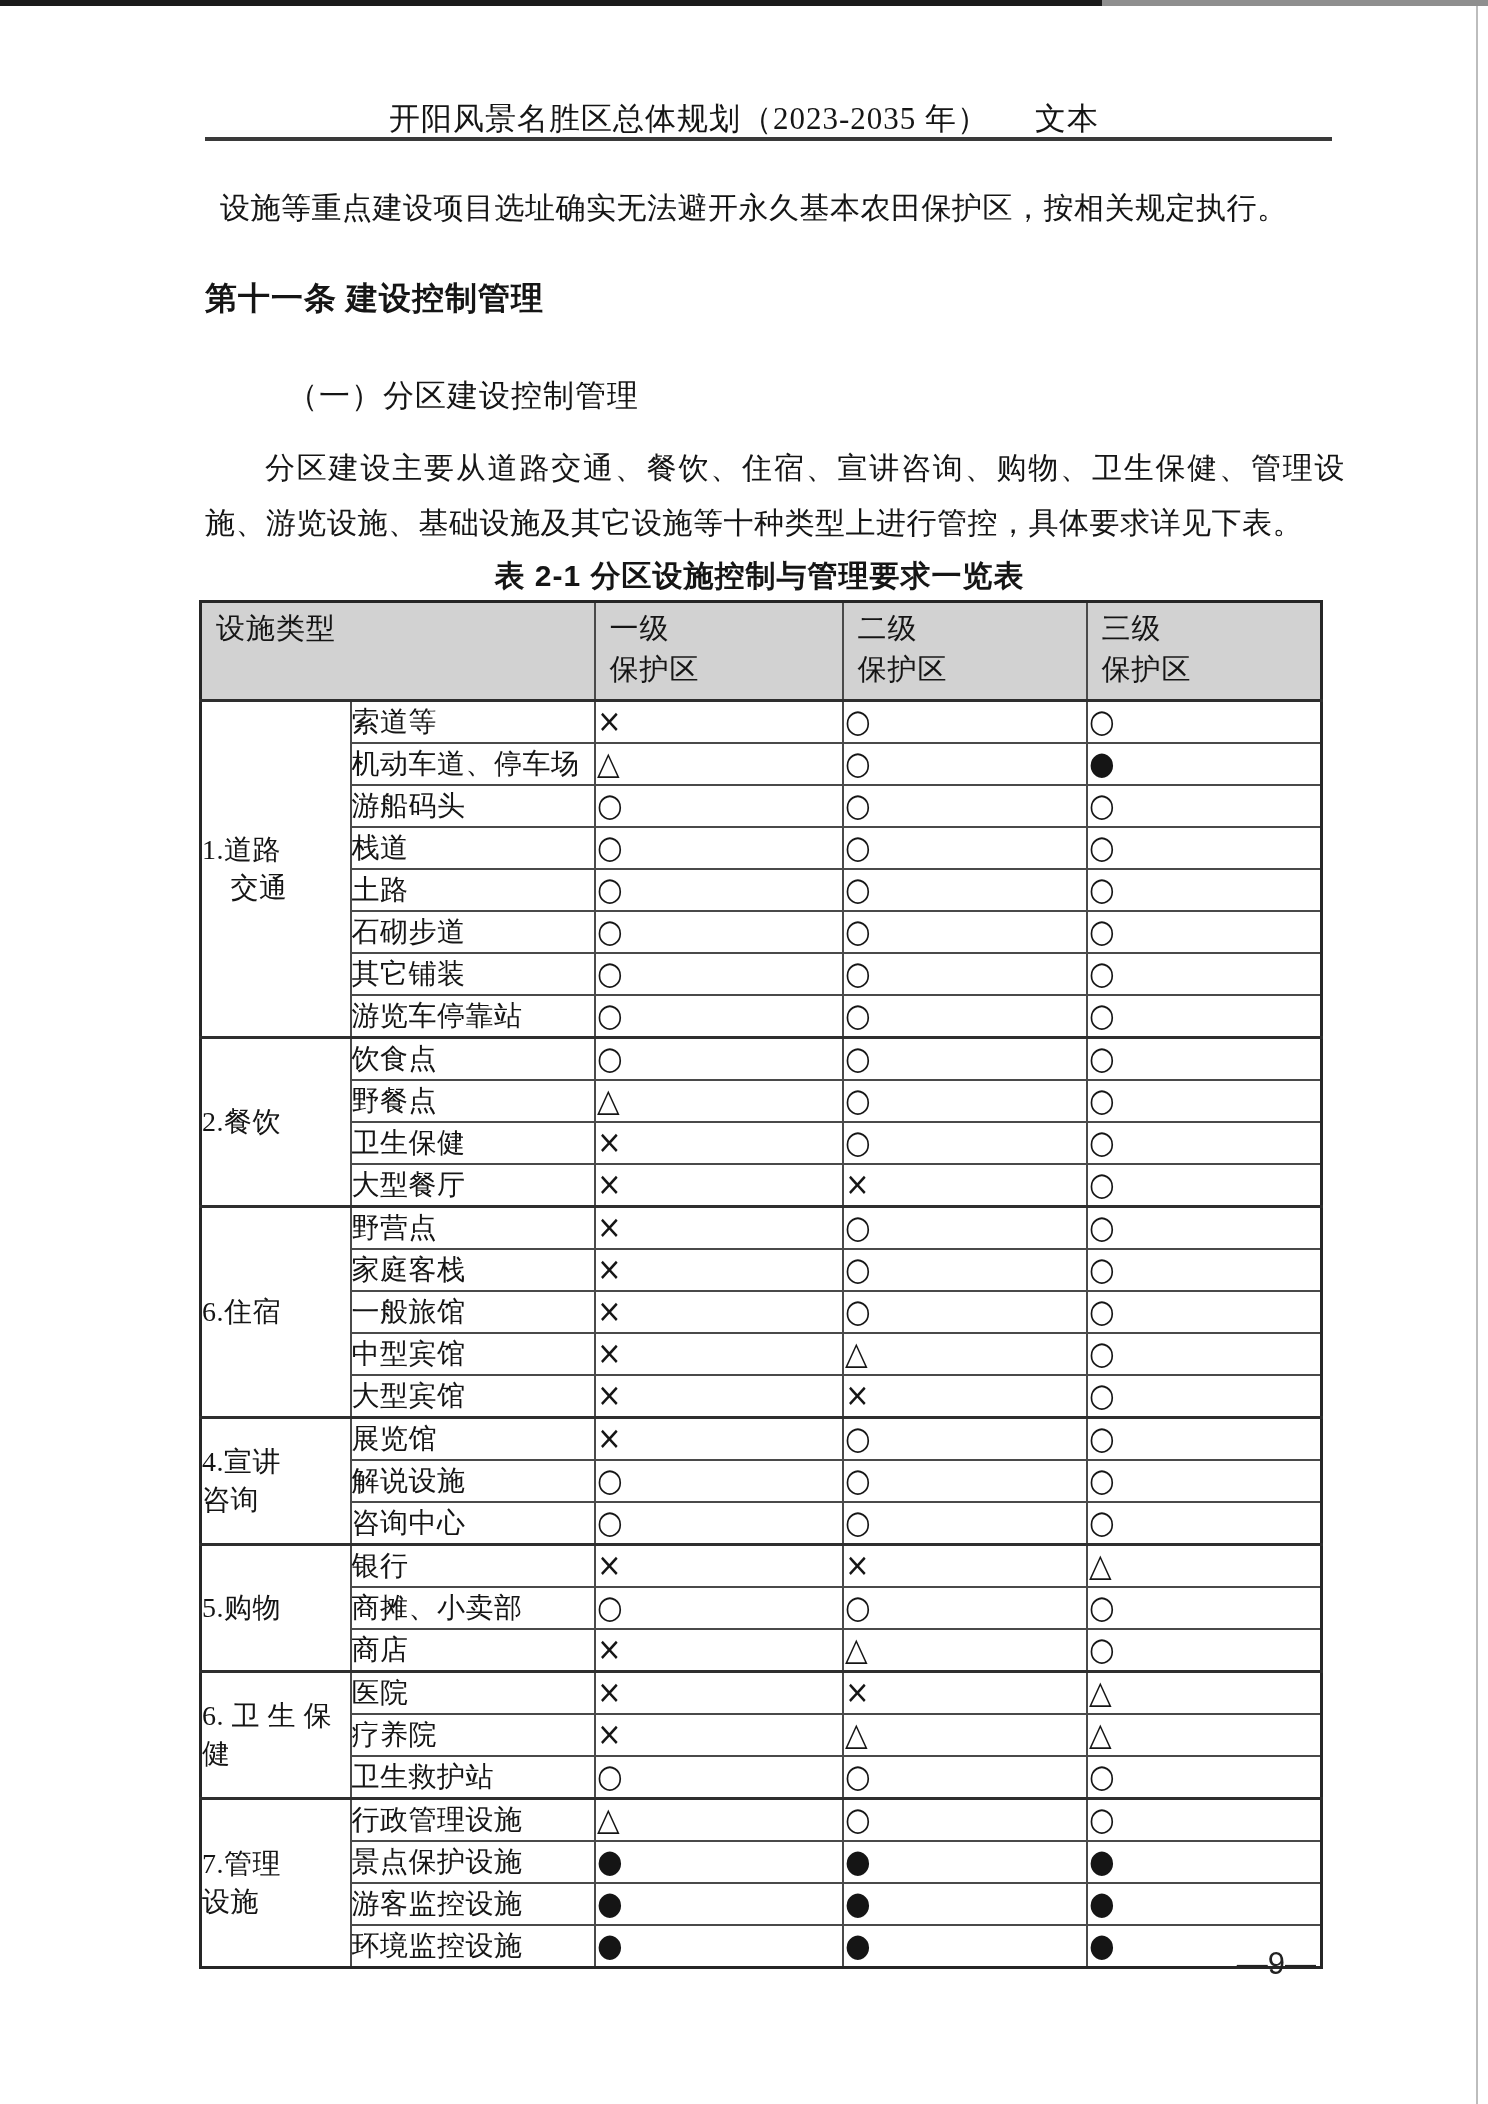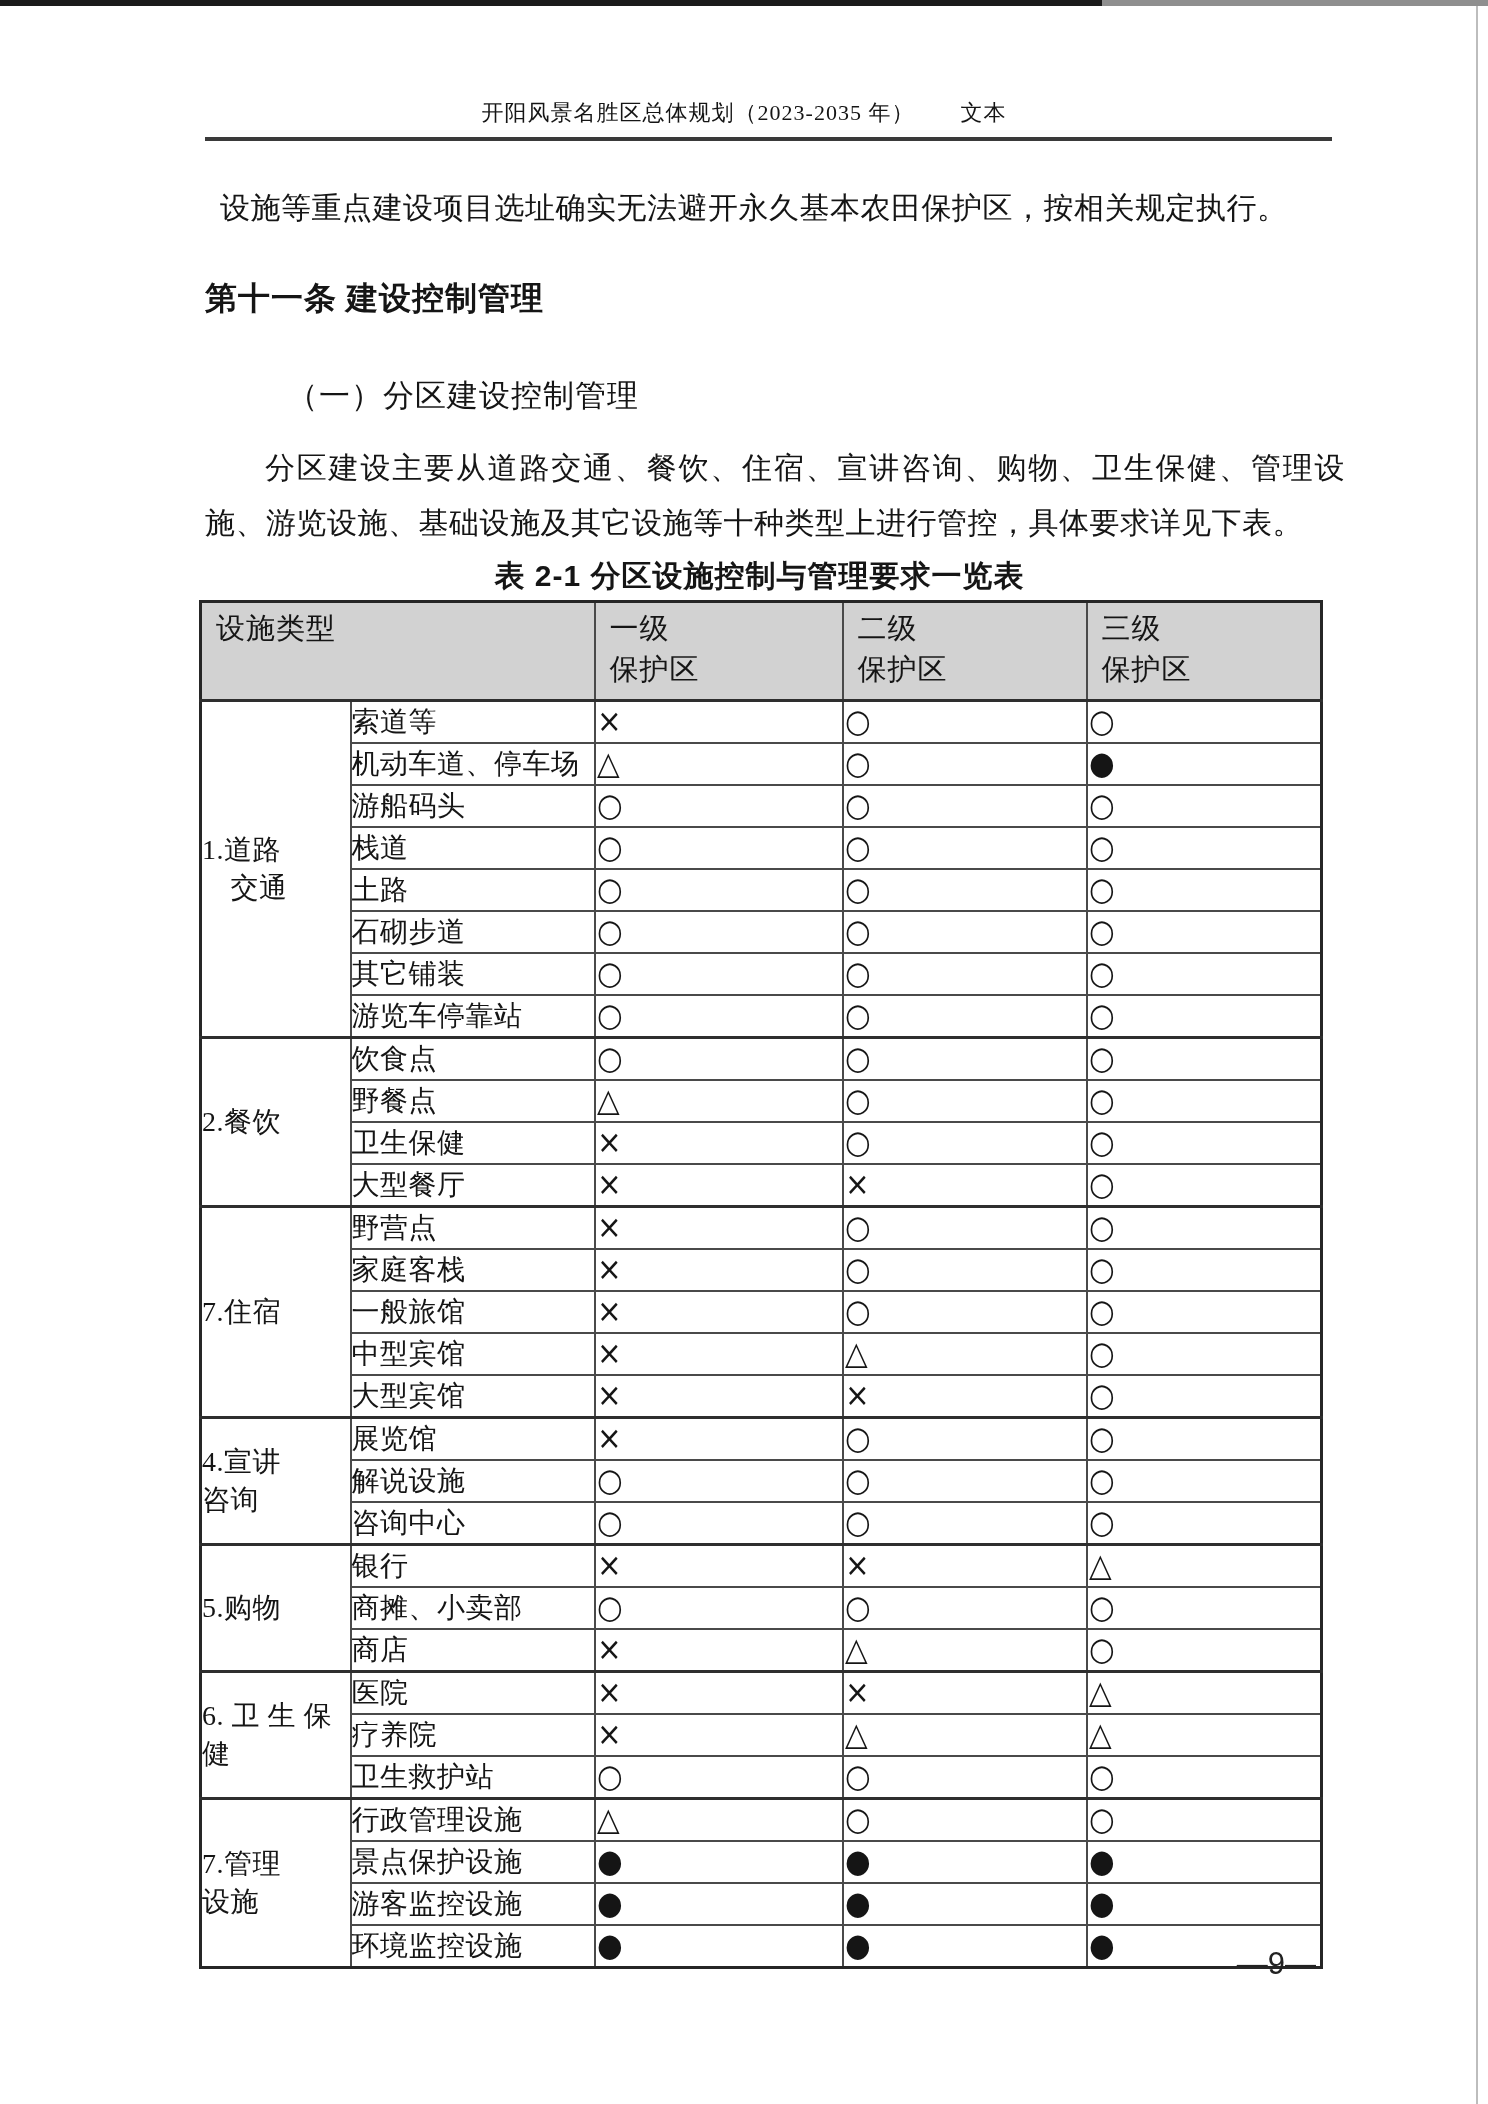--- a/index.html
+++ b/index.html
@@ -7,21 +7,21 @@
     position:relative;width:1488px;height:2104px;background:#ffffff;
     font-family:"Liberation Serif","DejaVu Serif",serif;color:#151515;overflow:hidden;
   }
   .topbar-left{position:absolute;left:0;top:0;width:1102px;height:6px;background:#1a1a1a;}
   .topbar-right{position:absolute;left:1102px;top:0;width:386px;height:6px;background:#8f8f8f;}
   .edge-right{position:absolute;left:1476px;top:6px;width:2px;height:2098px;background:#bdbdbd;}
 
   .doc-header{
     position:absolute;top:98px;left:0;width:100%;
     display:flex;justify-content:center;align-items:baseline;gap:46px;
-    font-size:22px;letter-spacing:1px;
+    font-size:31px;letter-spacing:1px;
   }
   .header-rule{position:absolute;top:137px;left:205px;width:1127px;height:4px;background:#3a3a3a;}
 
   .para-continuation{
     position:absolute;top:188px;left:220px;width:1132px;
     font-size:30px;line-height:40px;letter-spacing:0.5px;
   }
   .article-heading{
     position:absolute;top:277px;left:205px;
     font-family:Liberation Serif, serif;
@@ -192,21 +192,21 @@
           <td class="sym-cell"><span class="sym">○</span></td>
         </tr>
         <tr>
           <td class="item">大型餐厅</td>
           <td class="sym-cell"><span class="sym">×</span></td>
           <td class="sym-cell"><span class="sym">×</span></td>
           <td class="sym-cell"><span class="sym">○</span></td>
         </tr>
         <tr class="group-start">
           <td rowspan="5" class="cat">
-            <div>7.住宿</div>
+            <div>6.住宿</div>
           </td>
           <td class="item">野营点</td>
           <td class="sym-cell"><span class="sym">×</span></td>
           <td class="sym-cell"><span class="sym">○</span></td>
           <td class="sym-cell"><span class="sym">○</span></td>
         </tr>
         <tr>
           <td class="item">家庭客栈</td>
           <td class="sym-cell"><span class="sym">×</span></td>
           <td class="sym-cell"><span class="sym">○</span></td>

